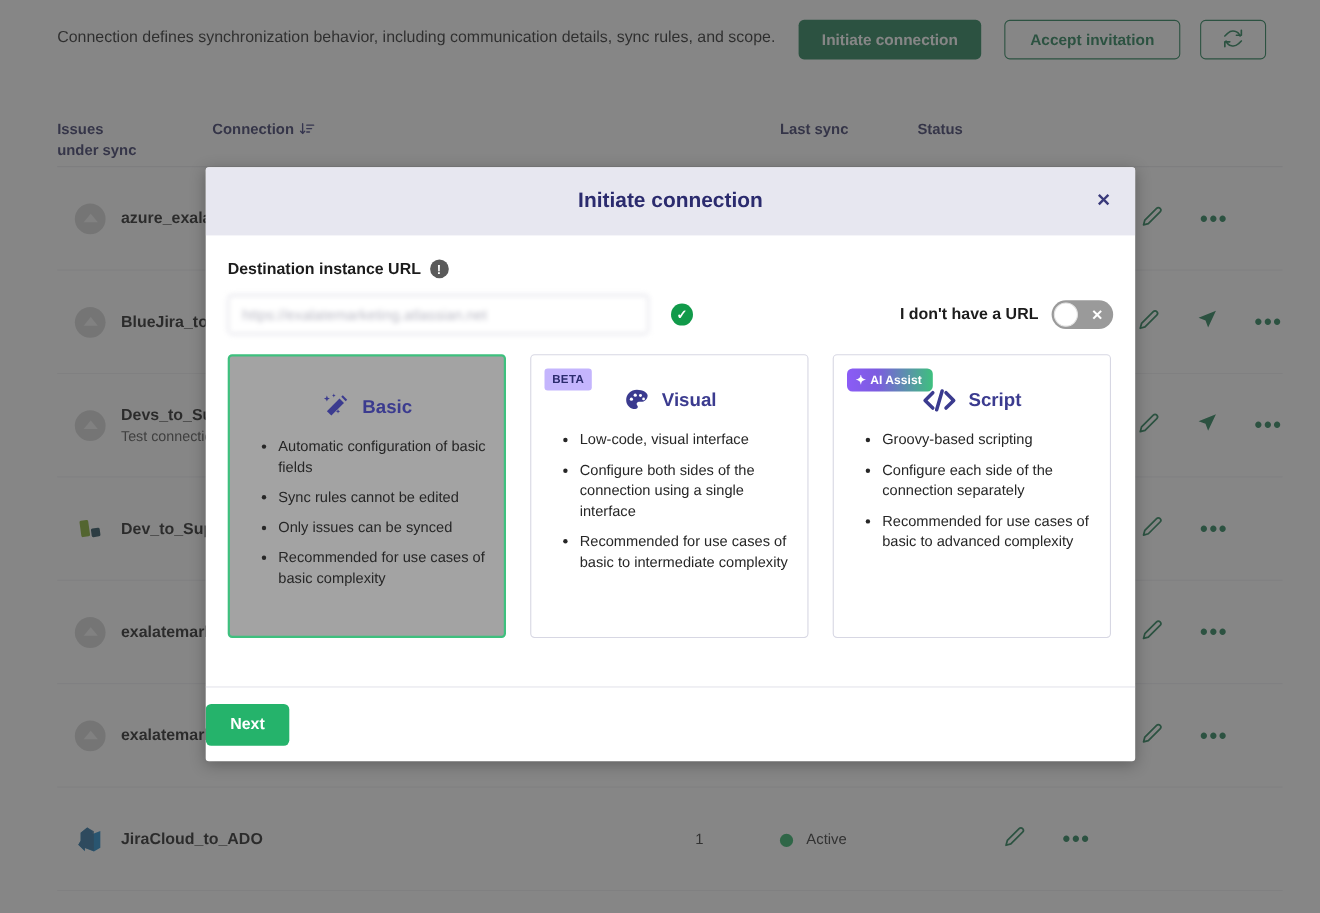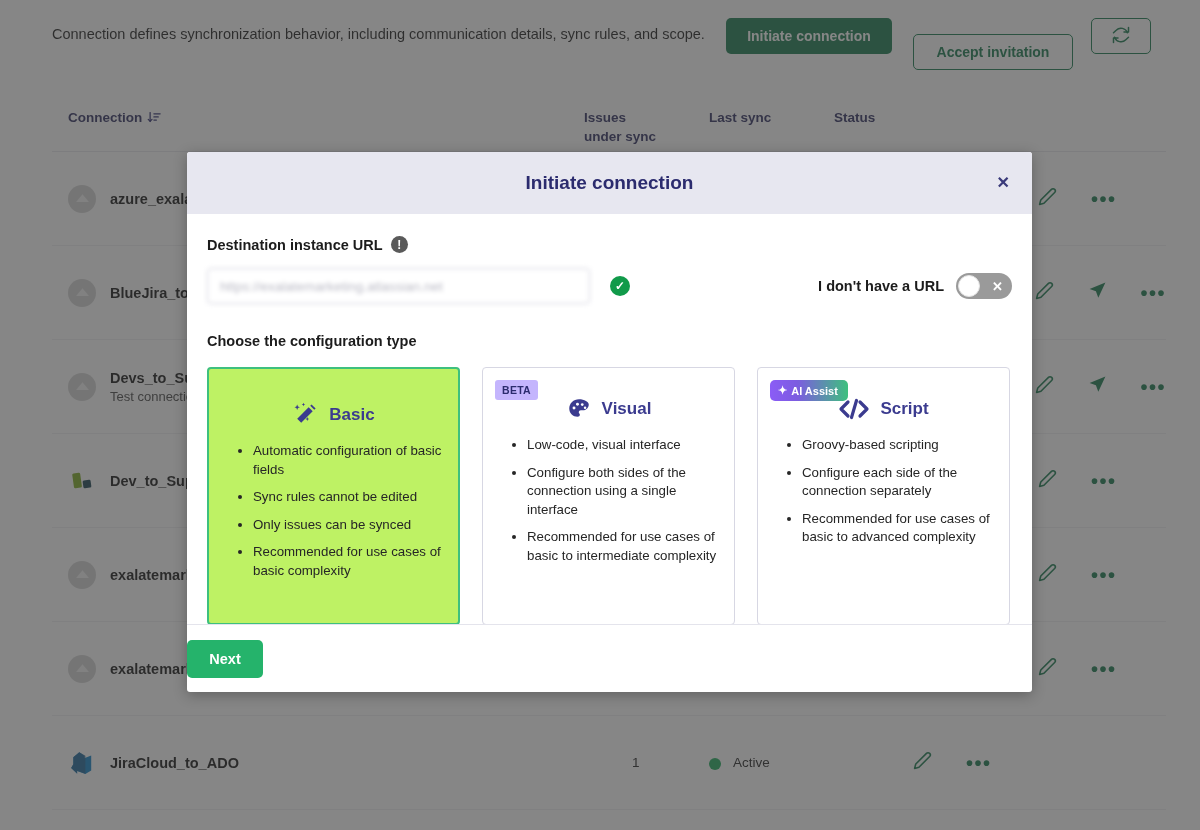--- a/index.html
+++ b/index.html
@@ -24,21 +24,21 @@
   }
   .btn-primary {
     position: absolute; left: 726px; top: 18px;
     width: 166px; height: 36px; border-radius: 5px;
     background: #13774a; color: #ffffff;
     font-size: 14px; font-weight: 600;
     display: flex; align-items: center; justify-content: center;
     border: none; cursor: pointer;
   }
   .btn-outline {
-    position: absolute; left: 913px; top: 34px;
+    position: absolute; left: 913px; top: 18px;
     width: 160px; height: 36px; border-radius: 5px;
     background: transparent; color: #13774a;
     border: 1px solid #13774a;
     font-size: 14px; font-weight: 600;
     display: flex; align-items: center; justify-content: center;
     cursor: pointer;
   }
   .btn-icon {
     position: absolute; left: 1091px; top: 18px;
     width: 60px; height: 36px; border-radius: 5px;
@@ -184,21 +184,21 @@
   }
   .card {
     width: 253px; height: 258px; flex: none;
     border: 1px solid #d7d7e3; border-radius: 4px;
     background: #ffffff;
     padding: 14px 14px 0 14px;
     position: relative;
   }
   .card.selected {
     border: 2px solid #3ec07e;
-    background: #bef264;
+    background: #a3a3a3;
   }
   .card-head {
     display: flex; align-items: center; justify-content: center;
     gap: 10px; margin-top: 14px;
   }
   .card.selected .card-head { margin-top: 18px; }
   .card-title { font-size: 17px; font-weight: 700; color: #3b3b8f; }
   .card-ico { color: #3b3b8f; display: flex; align-items: center; }
   .card ul { margin-top: 14px; padding-left: 30px; }
   .card li {
@@ -254,36 +254,36 @@
           <path d="M20.5 9A9 9 0 0 0 5.6 5.6L2 9"></path>
           <polyline points="2 22 2 16 8 16"></polyline>
           <path d="M3.5 15a9 9 0 0 0 14.9 3.4L22 15"></path>
         </svg>
       </span>
     </button>
   </div>
 
   <div class="table">
     <div class="thead">
+      <div class="th c-iss">
+        <div>Issues</div>
+        <div>under sync</div>
+      </div>
       <div class="th c-conn">
         <span>Connection</span>
         <span class="sort-icon">
           <svg width="15" height="15" viewBox="0 0 24 24" fill="none" stroke="#2b2b6e" stroke-width="2" stroke-linecap="round">
             <path d="M5 4v14"></path>
               <path d="M2 15l3 3 3-3"></path>
             <path d="M11 6h10"></path>
               <path d="M11 11h7"></path>
               <path d="M11 16h4"></path>
           </svg>
         </span>
       </div>
-      <div class="th c-iss">
-        <div>Issues</div>
-        <div>under sync</div>
-      </div>
       <div class="th c-last">Last sync</div>
       <div class="th c-stat">Status</div>
       <div class="th c-act"></div>
     </div>
 
     <div class="trow">
       <div class="c-conn-cell">
         <span class="conn-ico">
           <svg width="17" height="17" viewBox="0 0 24 24" fill="#f2f2f2">
               <path d="M3 17l9-11 9 11z"></path>
@@ -481,21 +481,20 @@
 
       <div class="nourl-wrap">
         <span class="nourl-label">I don't have a URL</span>
         <div class="toggle">
           <span class="knob"></span>
           <span class="xmark">✕</span>
         </div>
       </div>
     </div>
 
-    <div class="section-title">Choose the configuration type</div>
 
     <div class="cards">
 
       <div class="card selected">
         <div class="card-head">
           <span class="card-ico">
             <svg width="27" height="27" viewBox="0 0 24 24" fill="#3b3b8f">
               <path d="M14.8 5.6l3.6 3.6L8.2 19.4 4.6 15.8z"></path>
               <path d="M16.2 4.2l1.2-1.2 3.6 3.6-1.2 1.2z"></path>
               <path d="M4.6 3.2l.7 1.7 1.7.7-1.7.7-.7 1.7-.7-1.7L2.2 5.6l1.7-.7z"></path>

